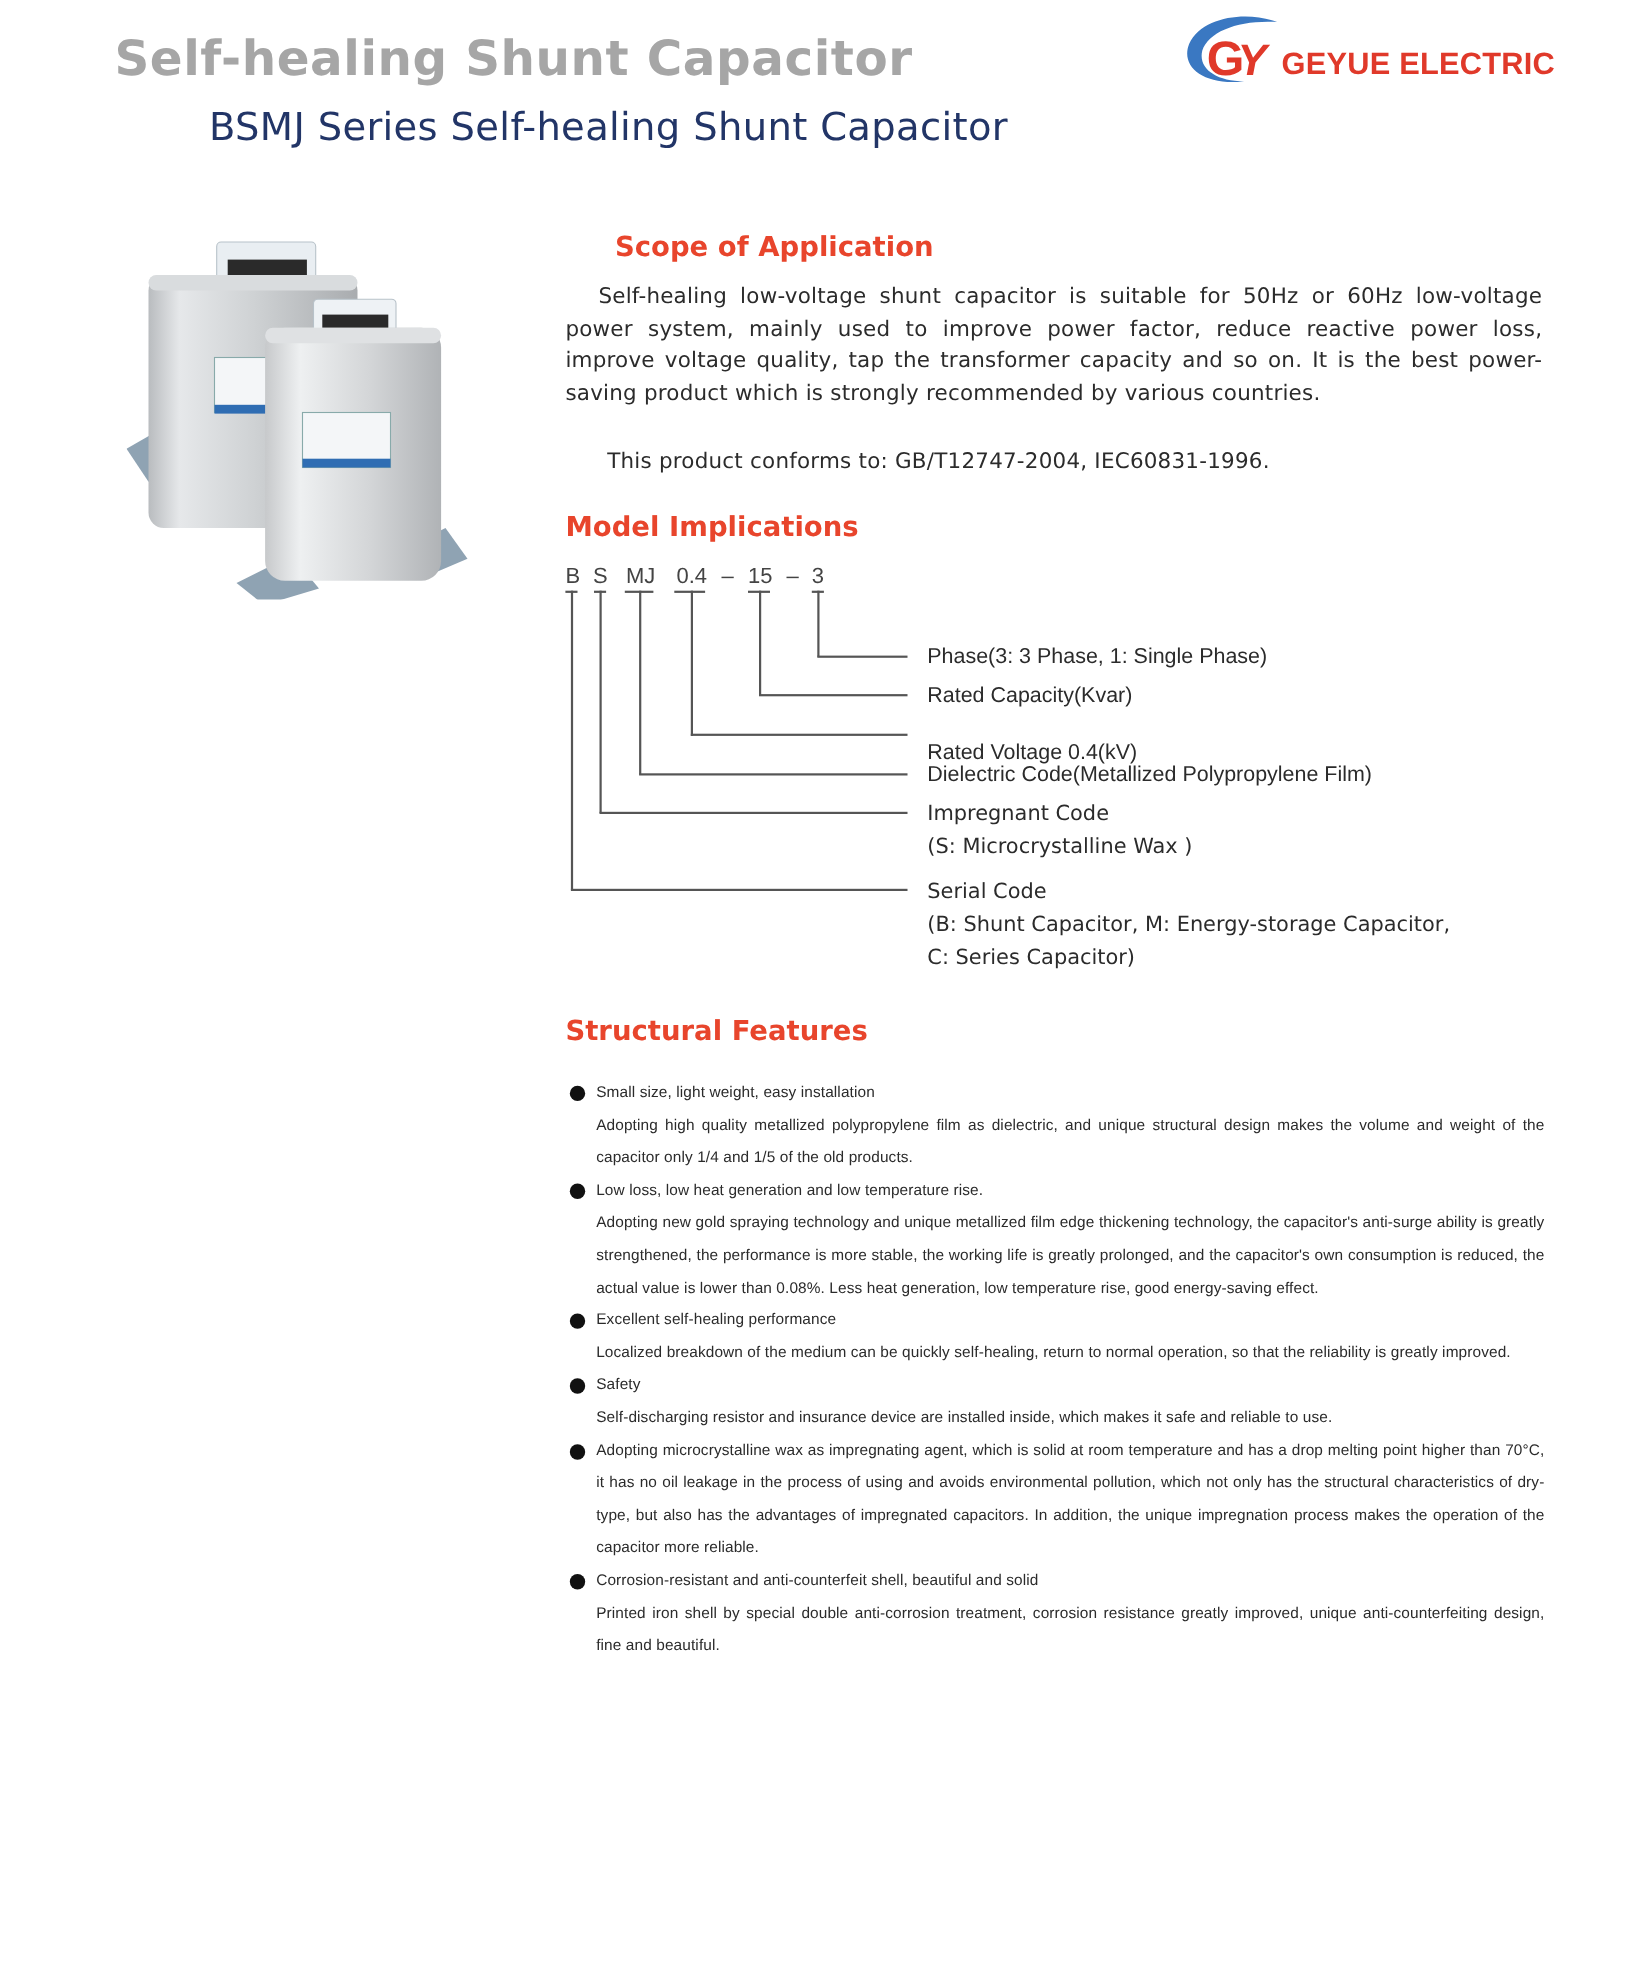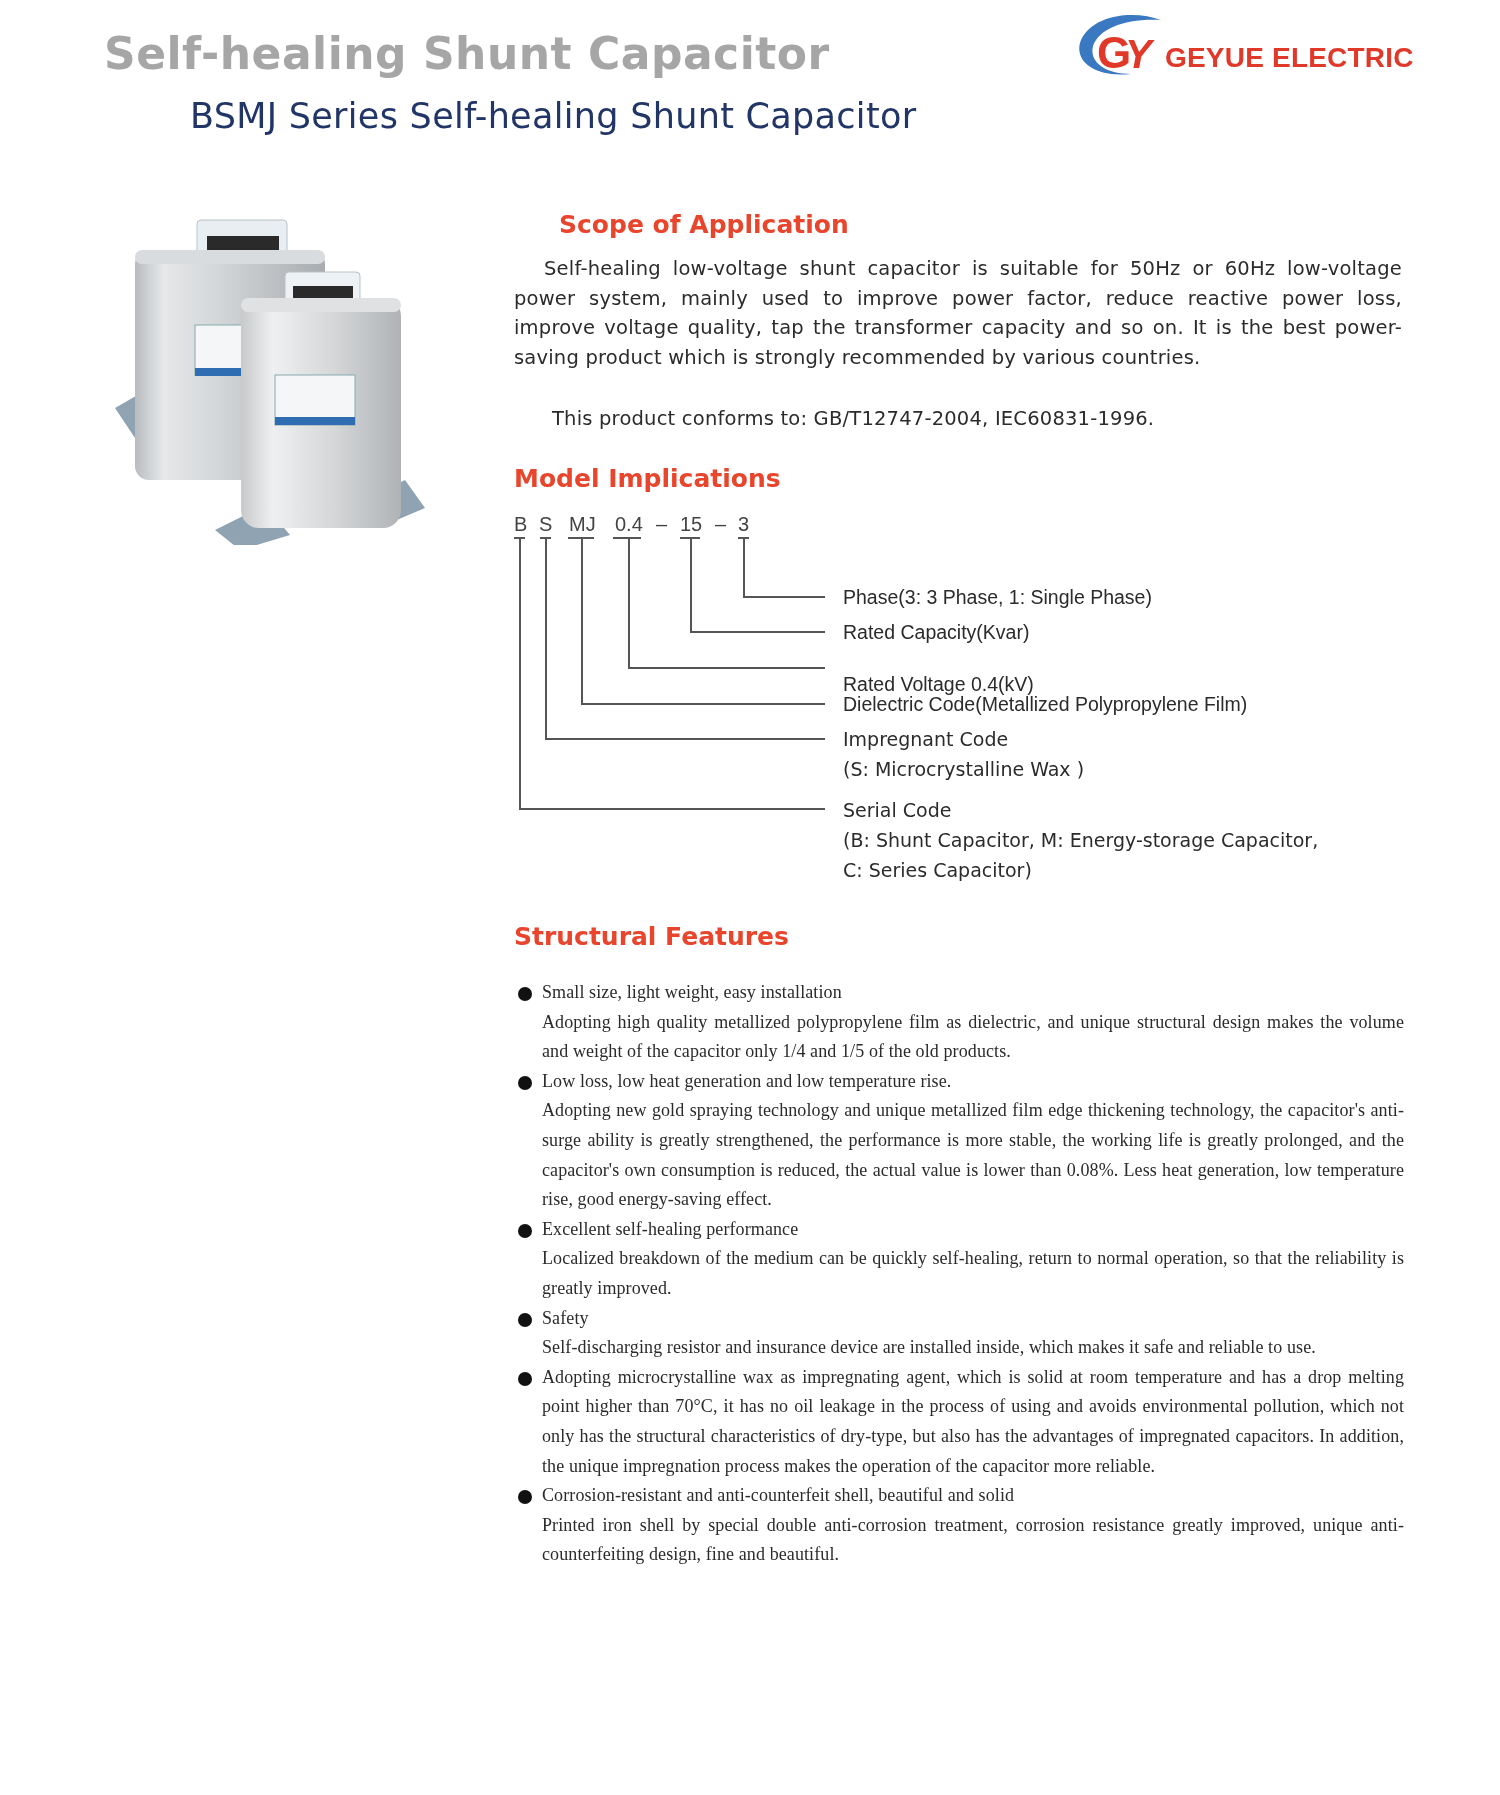--- a/index.html
+++ b/index.html
@@ -21,22 +21,22 @@
   .para .indent { display:inline-block; width:30px; }
   .code-row { left:514px; top:513px; font-family:"Liberation Sans", sans-serif; font-size:20px; color:#444; }
   .code-part { position:absolute; top:0; white-space:nowrap; }
   .line { position:absolute; background:#555; }
   .label { position:absolute; left:843px; font-family:"Liberation Sans", sans-serif; font-size:19.5px;
            color:#2b2b2b; white-space:nowrap; line-height:30px; }
   .label.sans2 { font-family:"DejaVu Sans", sans-serif; font-size:19px; }
   .features { left:514px; top:978px; width:890px; }
   .feature { position:relative; padding-left:28px; }
   .bullet { position:absolute; left:4px; top:9px; width:14px; height:14px; border-radius:50%; background:#111; }
-  .feature-title, .feature-desc { font-size:18px; line-height:29.6px; color:#2b2b2b;
-           font-family:Liberation Serif, serif; letter-spacing:0.1px; }
+  .feature-title, .feature-desc { font-size:14px; line-height:29.6px; color:#2b2b2b;
+           font-family:Liberation Sans, sans-serif; letter-spacing:0.1px; }
   .feature-desc { text-align:justify; }
 </style>
 </head>
 <body>
 
 <div class="abs title">Self-healing Shunt Capacitor</div>
 <div class="abs subtitle">BSMJ Series Self-healing Shunt Capacitor</div>
 
 <div class="abs logo">
   <svg width="90" height="70" viewBox="0 0 90 70" style="position:absolute;left:0;top:0;">

